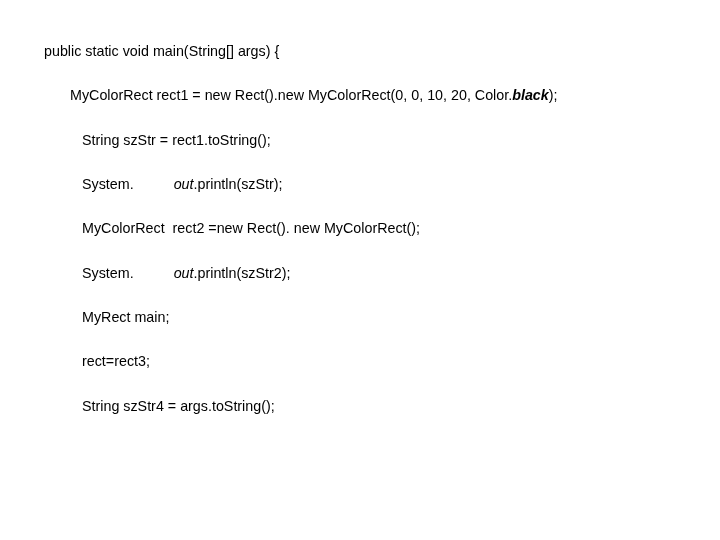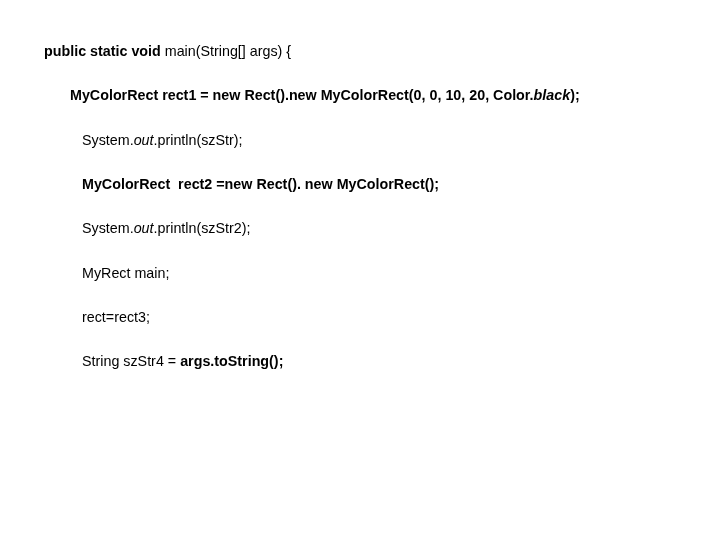--- a/index.html
+++ b/index.html
@@ -20,35 +20,36 @@
     font-weight: bold;
     text-align: center;
     line-height: 1.25;
     margin-bottom: 10px;
   }
   .code {
     font-size: 14.3px;
     line-height: 1.55;
     white-space: pre;
   }
-  .b  { font-weight: bold; }
+  .b  { font-weight: normal; }
   .bi { font-weight: bold; font-style: italic; margin-top: 16px; }
-  .i  { font-style: italic; }
+  .i  { font-style: italic; margin-left: 40px; }
   .ind1 { padding-left: 26px; }
   .ind2 { padding-left: 38px; }
   .ind0 { padding-left: 0; }
 </style>
 </head>
 <body>
 
 <div class="slide">
 
   <div class="code">
 <div class="ind0"><span class="b">public static void</span><span> main(String[] args) {</span></div>
 <div class="ind1"><span class="b">MyColorRect rect1 = new Rect().new MyColorRect(0, 0, 10, 20, Color.</span><span class="bi">black</span><span class="b">);</span></div>
+<div class="ind2"><span>String szStr = rect1.toString();</span></div>
 <div class="ind2"><span>System.</span><span class="i">out</span><span>.println(szStr);</span></div>
 <div class="ind2 b"><span>MyColorRect  rect2 =new Rect(). new MyColorRect();</span></div>
 <div class="ind2"><span>System.</span><span class="i">out</span><span>.println(szStr2);</span></div>
 <div class="ind2"><span>MyRect main;</span></div>
 <div class="ind2"><span>rect=rect3;</span></div>
 <div class="ind2"><span>String szStr4 = </span><span class="b">args.toString();</span></div>
 
 
 
 

